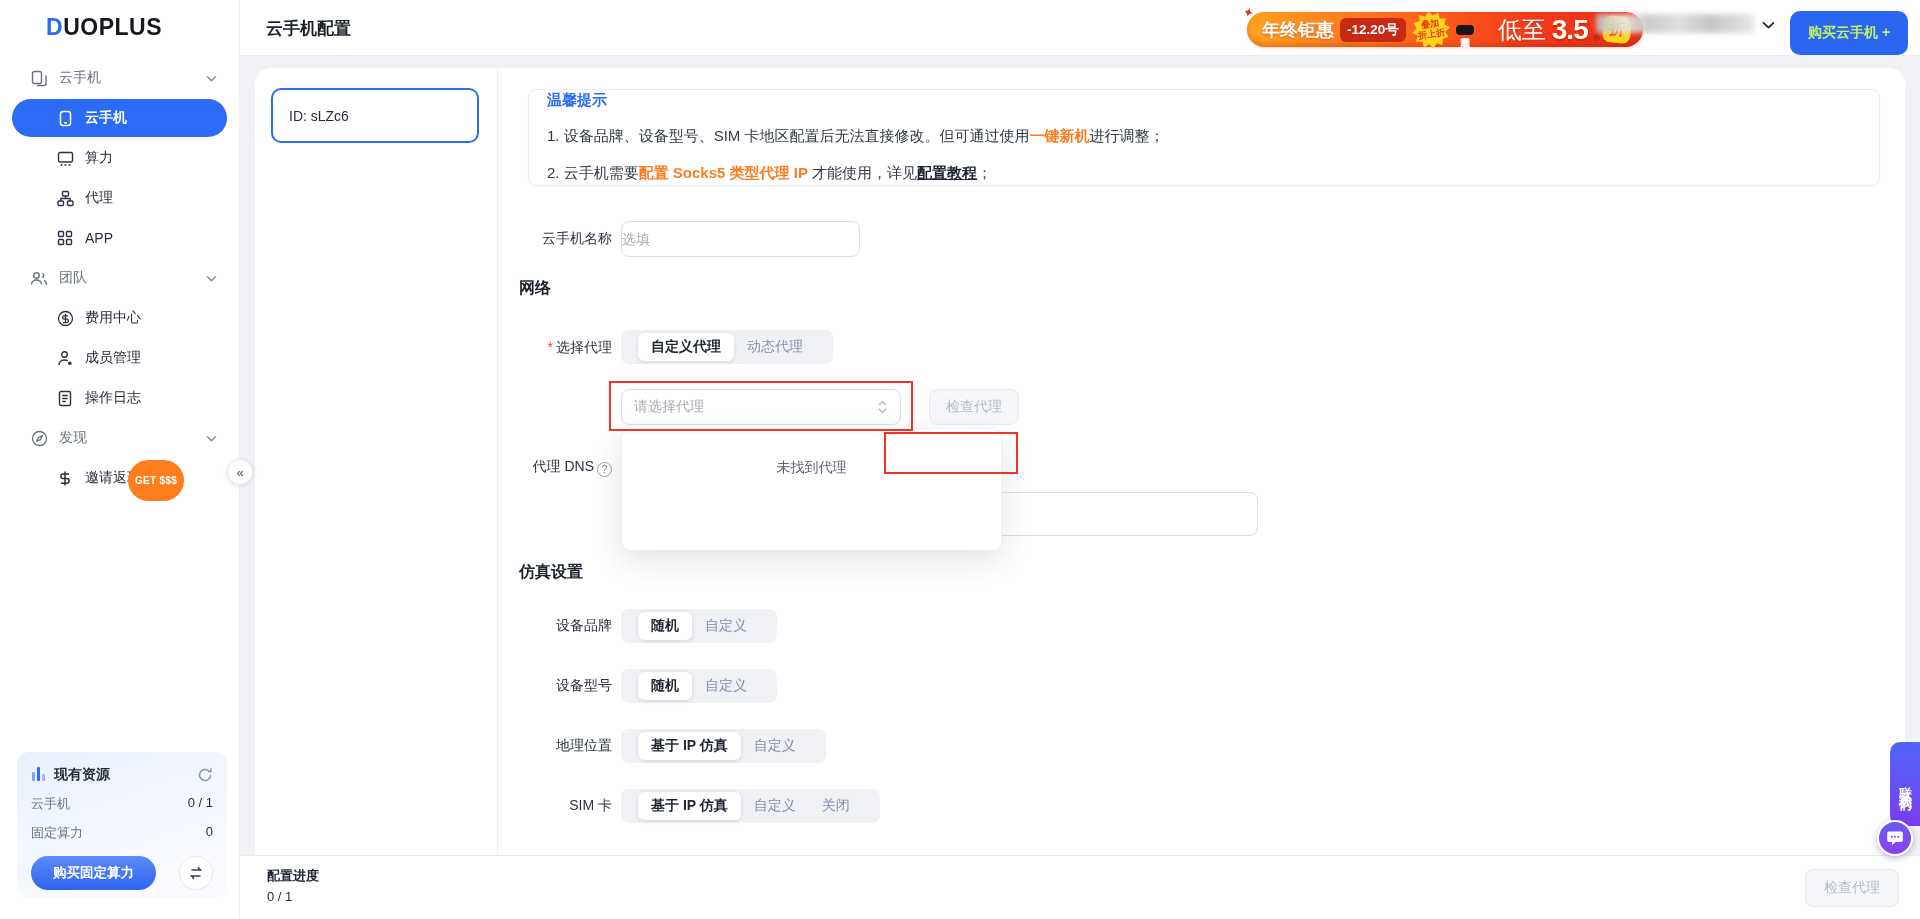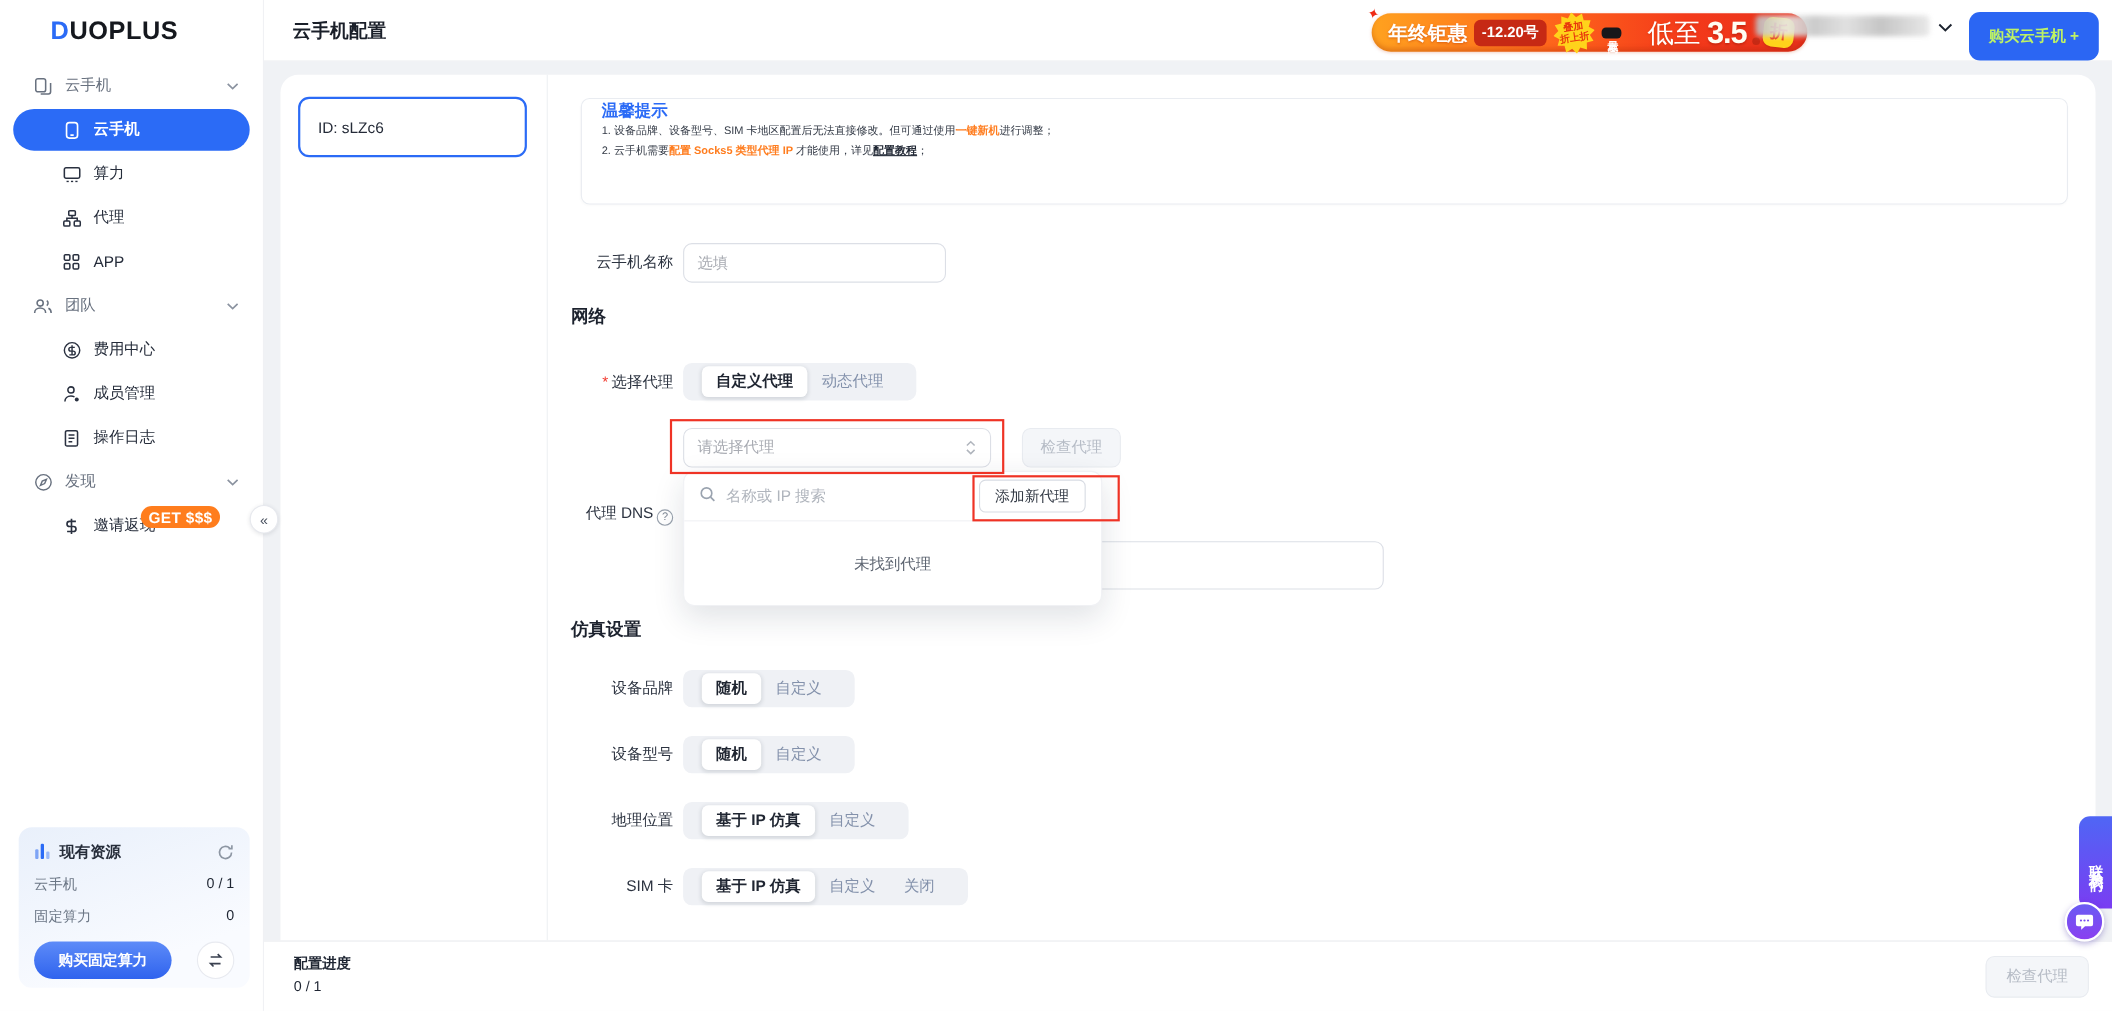--- a/index.html
+++ b/index.html
@@ -35,47 +35,47 @@
   .sidebar { position:absolute; left:0; top:0; width:240px; height:919px; background:#fff; border-right:1px solid #f0f1f4; z-index:5; }
   .logo { position:absolute; left:46px; top:14px; font-size:23px; font-weight:800; letter-spacing:.5px; color:#15181e; }
   .logo .d { color:#2b6bf6; }
   .nav { position:absolute; left:0; top:58px; width:100%; }
   .nav-item { position:relative; display:flex; align-items:center; height:40px; padding-left:30px; gap:11px; font-size:14px; color:#252c3a; cursor:pointer; }
   .nav-item.group { color:#68717f; }
   .nav-item.sub { padding-left:56px; }
   .nav-item .ic { display:flex; width:18px; height:18px; align-items:center; justify-content:center; flex:0 0 18px; }
   .nav-item.active { margin:1px 12px; height:38px; padding-left:44px; background:#2b6bf6; color:#fff; border-radius:19px; font-weight:600; }
   .chev { margin-left:auto; margin-right:22px; display:flex; }
-  .badge-get { position:absolute; left:128px; top:2px; background:#ff7d1d; color:#fff; font-size:14px; font-weight:700; padding:2px 7px; border-radius:999px; letter-spacing:.3px; }
+  .badge-get { position:absolute; left:128px; top:2px; background:#ff7d1d; color:#fff; font-size:10px; font-weight:700; padding:15px 7px; border-radius:999px; letter-spacing:.3px; }
   .collapse-btn { position:absolute; left:227px; top:459px; width:26px; height:26px; border-radius:50%; background:#fff; border:1px solid #e7e9ee; box-shadow:0 1px 4px rgba(30,40,60,.12); display:flex; align-items:center; justify-content:center; font-size:13px; color:#4a5260; cursor:pointer; z-index:9; }
   
   .res-panel { position:absolute; left:17px; top:752px; width:210px; height:146px; border-radius:12px; padding:14px 14px 0 14px;
     background:linear-gradient(160deg,#e9f0fb,#f9fbff 75%); }
   .res-head { display:flex; align-items:center; gap:8px; }
   .res-title { font-size:14px; font-weight:600; color:#262d3a; }
   .res-refresh { margin-left:auto; display:flex; cursor:pointer; }
   .res-row { display:flex; margin-top:11px; font-size:13px; color:#6b7685; }
   .res-row .val { margin-left:auto; color:#1f2633; }
   .res-actions { display:flex; gap:23px; margin-top:14px; align-items:center; }
   .res-buy { flex:1; height:34px; border:none; border-radius:17px; background:linear-gradient(180deg,#5d8bf8,#2f63ee); color:#fff; font-size:13.5px; font-weight:600; cursor:pointer; font-family:inherit; }
   .res-swap { width:34px; height:34px; flex:0 0 34px; border-radius:50%; background:#fff; border:1px solid #e8eaf0; display:flex; align-items:center; justify-content:center; cursor:pointer; }
   
   .card { position:absolute; left:255px; top:68px; width:1650px; height:787px; background:#fff; border-radius:16px 16px 0 0; z-index:1; }
   .vdiv { position:absolute; left:242px; top:0; bottom:0; width:1px; background:#eef0f3; }
   .id-card { position:absolute; left:16px; top:20px; width:208px; height:55px; border:2px solid #2b6bf6; border-radius:10px; display:flex; align-items:center; padding-left:16px; font-size:14px; color:#252b38; cursor:pointer; background:#fff; }
   .tips { position:absolute; left:273px; top:21px; width:1352px; height:97px; border:1px solid #e9ecf1; border-radius:8px; background:#fff; box-shadow:0 1px 2px rgba(0,0,0,.02); padding:1px 18px; }
   .tips-title { font-size:15px; font-weight:700; color:#2b6bf6; }
-  .tips-line { font-size:10px; color:#333a46; margin-top:3px; line-height:1.45; }
+  .tips-line { font-size:15px; color:#333a46; margin-top:15px; line-height:1.45; }
   .t-orange { color:#ff7d1f; font-weight:600; }
   .t-orange-b { color:#ff7d1f; font-weight:700; }
   .t-bold-u { font-weight:700; color:#1f2633; text-decoration:underline; }
   .flabel { position:absolute; left:200px; width:157px; text-align:right; font-size:14px; color:#2c3340; }
   .flabel .req { color:#f23a2f; margin-right:3px; }
   .sec-title { position:absolute; left:264px; font-size:16px; font-weight:700; color:#1c222e; }
-  .text-input { position:absolute; border:1px solid #dcdfe6; border-radius:8px; background:#fff; font-size:14px; color:#303540; padding:0 12px; font-family:inherit; outline:none; }
+  .text-input { position:absolute; border:1px solid #dcdfe6; border-radius:8px; background:#fff; font-size:14px; color:#303540; padding:0 0; font-family:inherit; outline:none; }
   .text-input::placeholder { color:#a8abb2; }
   
   .seg { position:absolute; height:34px; display:inline-flex; align-items:center; background:#eff1f5; border-radius:8px; padding:17px; }
   .seg .opt { height:28px; display:flex; align-items:center; padding:0 13px; font-size:14px; color:#8391ab; border-radius:6px; cursor:pointer; white-space:nowrap; }
   .seg .opt.on { background:#fff; color:#1f2531; font-weight:600; box-shadow:0 1px 4px rgba(30,40,60,.14); }
   
   .select { position:absolute; left:366px; top:321px; width:280px; height:36px; border:1px solid #dcdfe6; border-radius:8px; background:#fff; display:flex; align-items:center; padding:0 12px; cursor:pointer; }
   .select .ph { color:#a8abb2; font-size:14px; }
   .select .caret { margin-left:auto; display:flex; }
   .btn-ghost-disabled { position:absolute; background:#f4f6f9; border:1px solid #e8ebf0; border-radius:8px; color:#b6bcc6; font-size:14px; display:flex; align-items:center; justify-content:center; cursor:not-allowed; font-family:inherit; }
@@ -331,28 +331,20 @@
             <path d="M2 5 5.5 1.6 9 5M2 9l3.5 3.4L9 9"></path>
           </svg>
         </span>
     </div>
     <button class="btn-ghost-disabled" style="left:674px; top:321px; height:36px; padding:0 16px;">检查代理</button>
 
     <div class="flabel" style="top:390px;"><span>代理 DNS</span><span class="q-circle">?</span></div>
     <input class="text-input" style="left: 366px; top: 424px; width: 637px; height: 44px; z-index: 1;">
 
     <div class="dd-panel">
-      <div class="dd-search">
-        <span><svg width="15" height="15" viewBox="0 0 15 15" fill="none" stroke="#9aa3af" stroke-width="1.5">
-              <circle cx="6.3" cy="6.3" r="4.8"></circle>
-              <path d="m10 10 3.4 3.4"></path>
-            </svg></span>
-        <span class="ph">名称或 IP 搜索</span>
-        <button class="dd-add">添加新代理</button>
-      </div>
       <div class="dd-empty">未找到代理</div>
     </div>
 
     <div class="red-box" style="left:354px; top:313px; width:304px; height:50px;"></div>
     <div class="red-box" style="left:629px; top:364px; width:134px; height:42px;"></div>
 
     <div class="sec-title" style="top:494px;">仿真设置</div>
 
     <div class="flabel" style="top:549px;">设备品牌</div>
     <div class="seg" style="left:366px; top:541px;">

